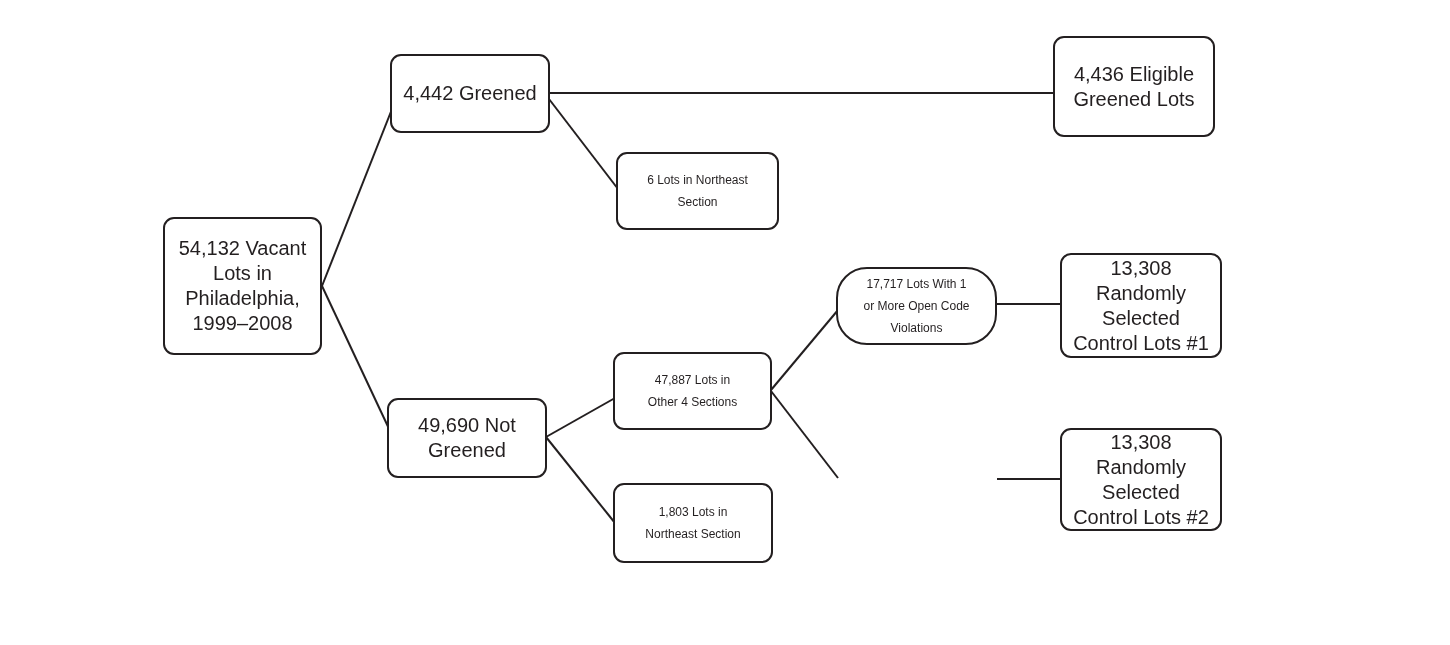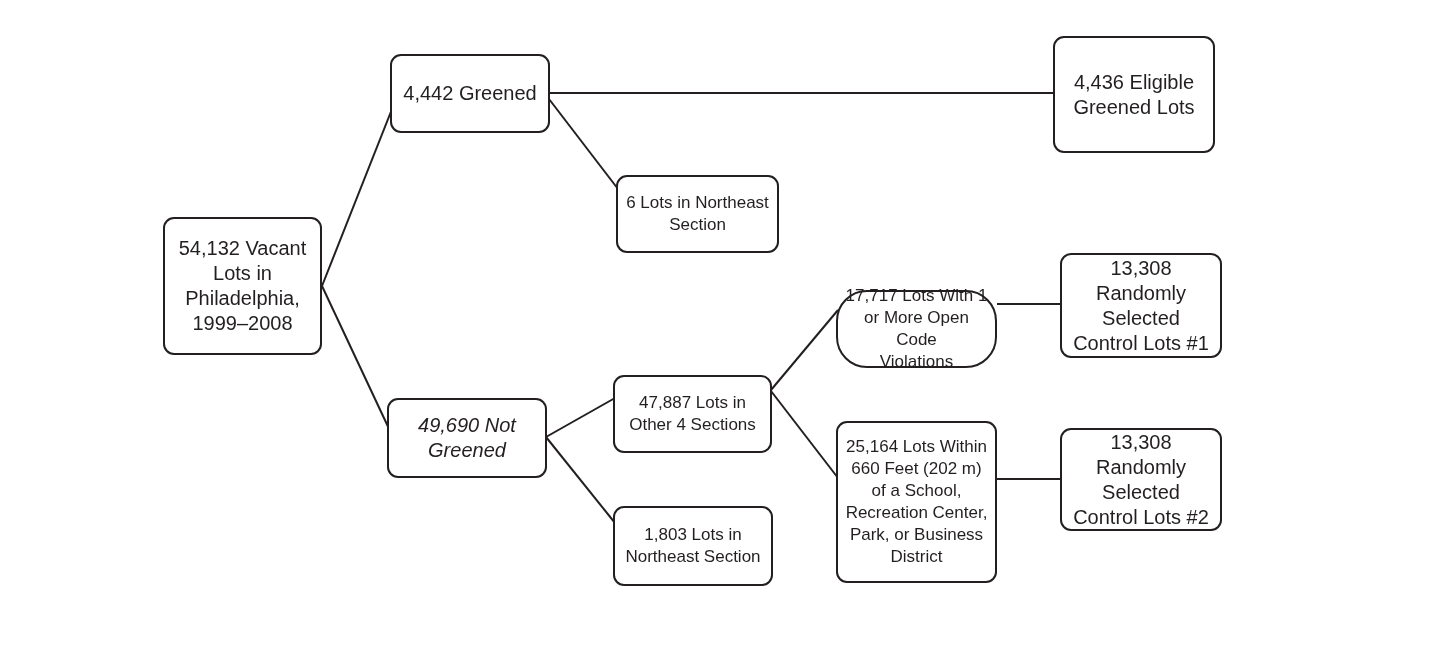--- a/index.html
+++ b/index.html
@@ -40,23 +40,22 @@
     padding: 2px 4px;
   }
   .node .lbl {
     white-space: pre-line;
   }
   .primary {
     font-size: 20px;
     line-height: 25px;
   }
   .secondary {
-    font-size: 17px;
+    font-size: 12px;
     line-height: 22px;
-    margin-top: 23px;
   }
   .caption {
     position: absolute;
     left: 14px;
     top: 595px;
     font-size: 18px;
     line-height: 22px;
     white-space: nowrap;
   }
   .caption .cap-label {
@@ -91,26 +90,26 @@
 
   <div class="node primary" style="left:390px; top:54px; width:160px; height:79px;">
     <span class="lbl">4,442 Greened</span>
   </div>
 
   <div class="node secondary" style="left:616px; top:152px; width:163px; height:78px;">
     <span class="lbl">6 Lots in Northeast
 Section</span>
   </div>
 
-  <div class="node primary" style="left:1053px; top:36px; width:162px; height:117px;">
+  <div class="node primary" style="left:1053px; top:36px; width:162px; height:101px;">
     <span class="lbl">4,436 Eligible
 Greened Lots</span>
   </div>
 
-  <div class="node primary" style="left:387px; top:398px; width:160px; height:80px;font-style:italic;">
+  <div class="node primary" style="left:387px; top:398px; width:160px; height:80px;">
     <span class="lbl">49,690 Not
 Greened</span>
   </div>
 
   <div class="node secondary" style="left:613px; top:352px; width:159px; height:78px;align-items:center;">
     <span class="lbl">47,887 Lots in
 Other 4 Sections</span>
   </div>
 
   <div class="node secondary" style="left:836px; top:267px; width:161px; height:78px;border-radius:31px;">
@@ -119,28 +118,20 @@
 Violations</span>
   </div>
 
   <div class="node primary" style="left:1060px; top:253px; width:162px; height:105px;">
     <span class="lbl">13,308
 Randomly
 Selected
 Control Lots #1</span>
   </div>
 
-  <div class="node secondary" style="left:836px; top:398px; width:161px; height:162px;">
-    <span class="lbl">25,164 Lots Within
-660 Feet (202 m)
-of a School,
-Recreation Center,
-Park, or Business
-District</span>
-  </div>
 
   <div class="node primary" style="left:1060px; top:428px; width:162px; height:103px;">
     <span class="lbl">13,308
 Randomly
 Selected
 Control Lots #2</span>
   </div>
 
   <div class="node secondary" style="left:613px; top:483px; width:160px; height:80px;justify-content:center;">
     <span class="lbl">1,803 Lots in

